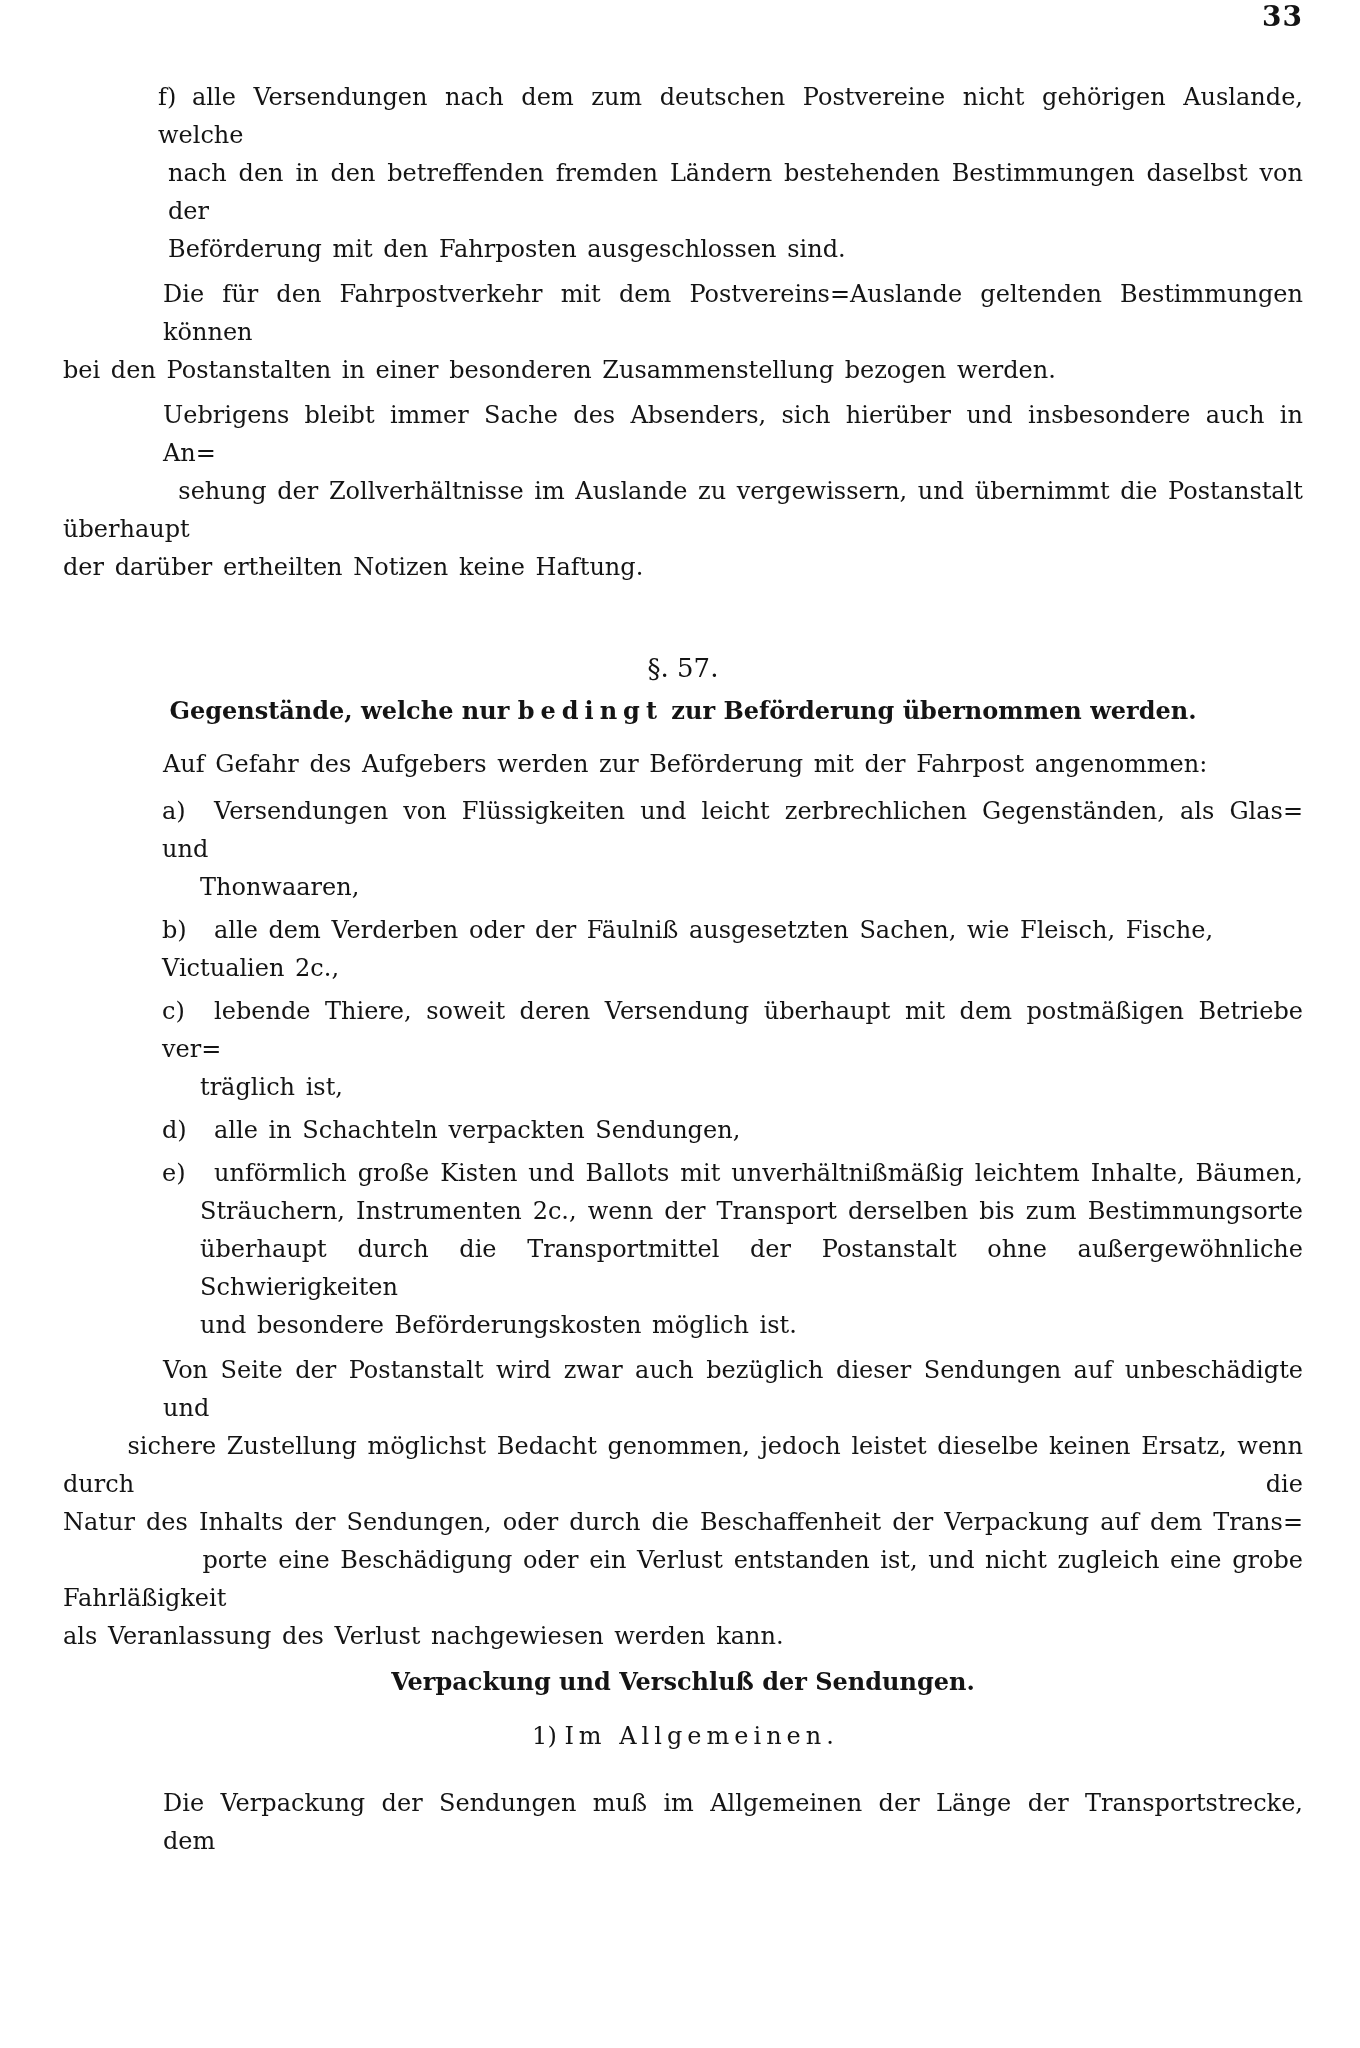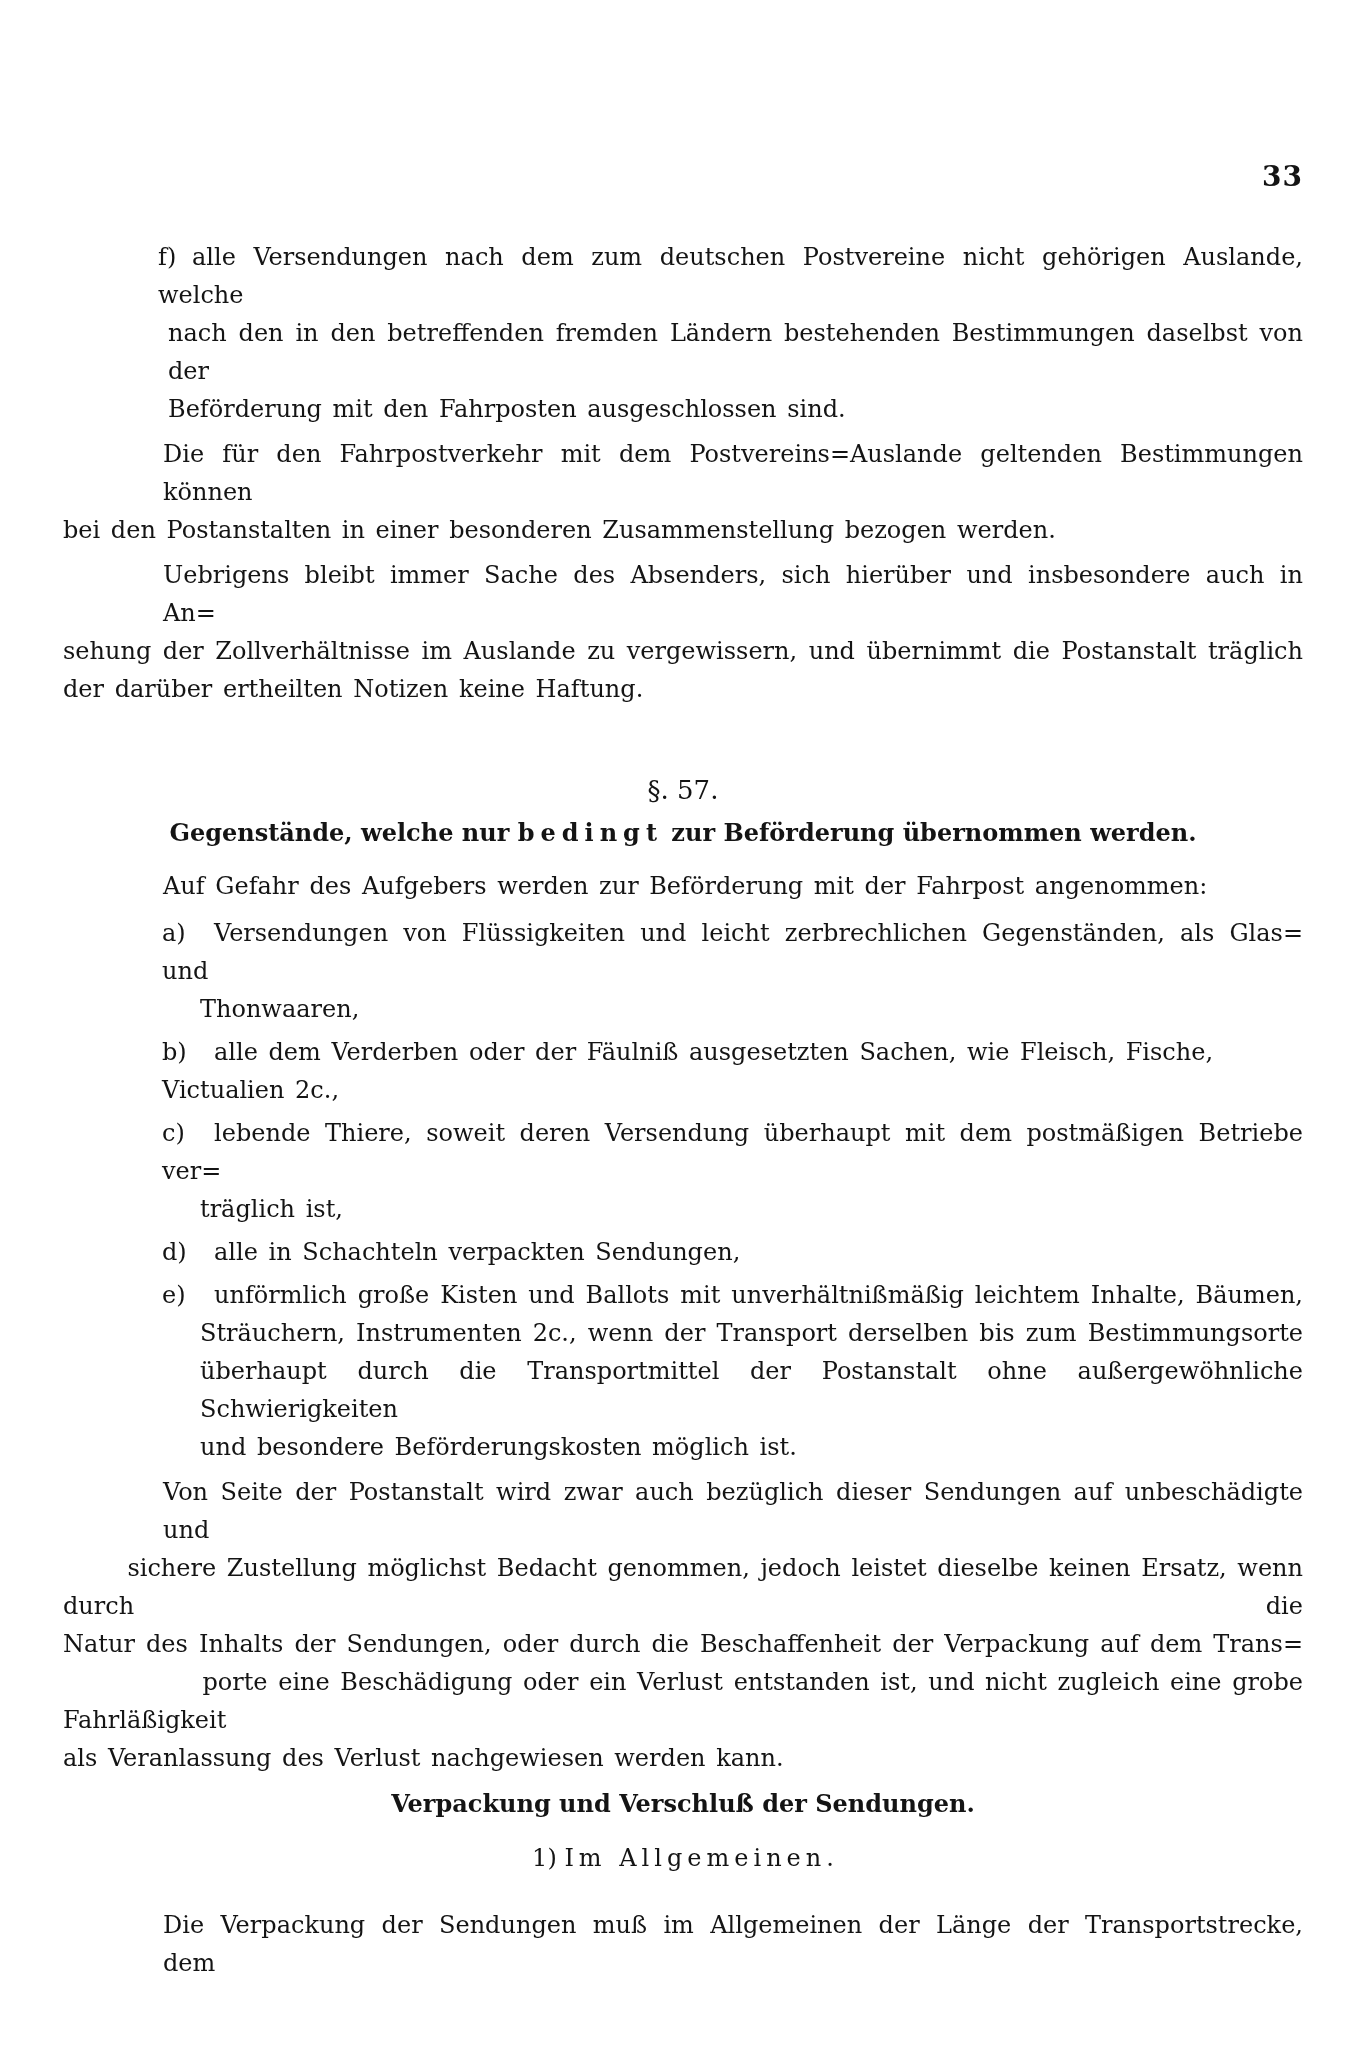--- a/index.html
+++ b/index.html
@@ -8,21 +8,20 @@
     background: #ffffff;
     color: #141414;
     font-family: "DejaVu Serif", "Liberation Serif", serif;
     overflow: hidden;
     position: relative;
   }
   .page { padding: 0 57px 0 63px; }
 
   
   .pagehead {
-    padding-top: 160px;
     text-align: right;
     font-size: 28px;
     font-weight: bold;
     letter-spacing: 1px;
     line-height: 34px;
   }
 
   .body-text { margin-top: 44px; font-size: 24px; }
 
   .block { margin: 7px 0; }
@@ -85,21 +84,21 @@
         <div class="line l1 jline"><span class="marker">f)</span>alle Versendungen nach dem zum deutschen Postvereine nicht gehörigen Auslande, welche</div>
         <div class="line lc jline">nach den in den betreffenden fremden Ländern bestehenden Bestimmungen daselbst von der</div>
         <div class="line lc lastline">Beförderung mit den Fahrposten ausgeschlossen sind.</div>
       </div>
       <div class="block para">
         <div class="line l1 jline">Die für den Fahrpostverkehr mit dem Postvereins=Auslande geltenden Bestimmungen können</div>
         <div class="line lc lastline">bei den Postanstalten in einer besonderen Zusammenstellung bezogen werden.</div>
       </div>
       <div class="block para">
         <div class="line l1 jline">Uebrigens bleibt immer Sache des Absenders, sich hierüber und insbesondere auch in An=</div>
-        <div class="line lc jline">sehung der Zollverhältnisse im Auslande zu vergewissern, und übernimmt die Postanstalt träglich</div>
+        <div class="line lc jline">sehung der Zollverhältnisse im Auslande zu vergewissern, und übernimmt die Postanstalt überhaupt</div>
         <div class="line lc lastline">der darüber ertheilten Notizen keine Haftung.</div>
       </div>
       <div class="block secnum">§. 57.</div>
       <div class="block sectitle"><span>Gegenstände, welche nur </span><span class="sperr">bedingt</span><span> zur Beförderung übernommen werden.</span></div>
       <div class="block para intro">
         <div class="line l1 lastline">Auf Gefahr des Aufgebers werden zur Beförderung mit der Fahrpost angenommen:</div>
       </div>
       <div class="block item-inner">
         <div class="line l1 jline"><span class="marker">a)</span>Versendungen von Flüssigkeiten und leicht zerbrechlichen Gegenständen, als Glas= und</div>
         <div class="line lc lastline">Thonwaaren,</div>

